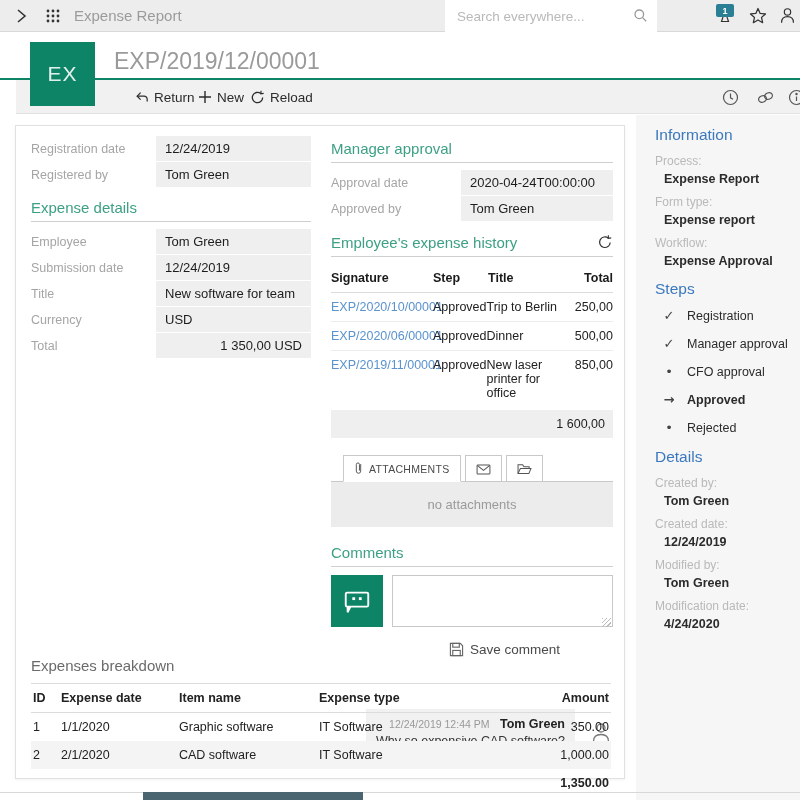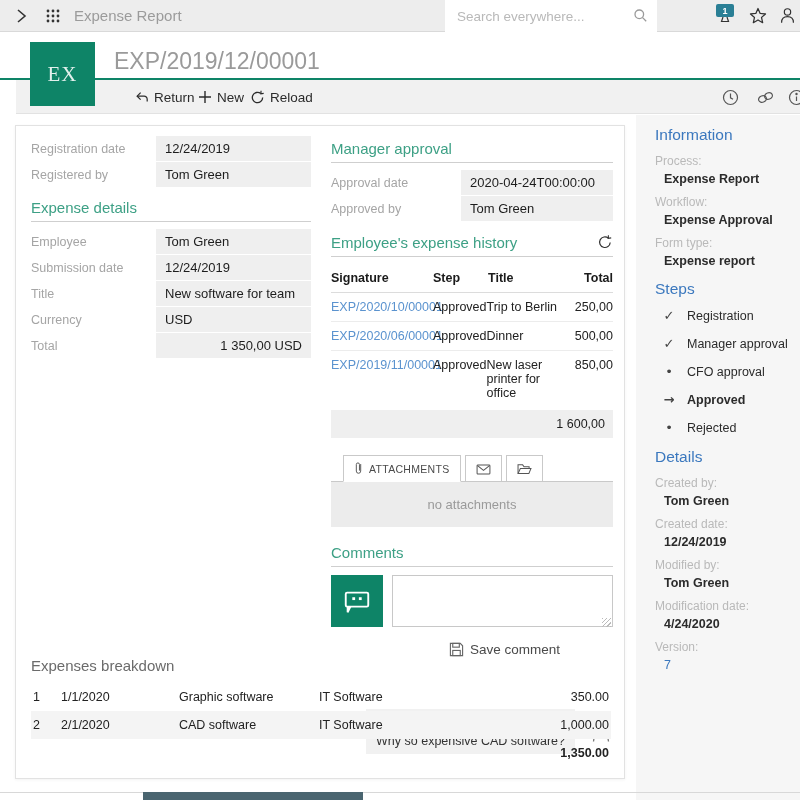--- a/index.html
+++ b/index.html
@@ -24,21 +24,21 @@
   .tb-notify { position:absolute; left:716px; top:4px; width:20px; cursor:pointer; }
   .monitor { width:18px; height:13px; background:#2A7F95; border-radius:2px; color:#fff;
              font-size:9px; font-weight:bold; display:flex; align-items:center; justify-content:center; }
   .tb-star { position:absolute; left:748px; top:6px; cursor:pointer; }
   .tb-user { position:absolute; left:778px; top:6px; cursor:pointer; }
 
   
   .header-zone { position:absolute; top:33px; left:0; width:800px; height:46px; background:#fff; }
   .ex-box { position:absolute; left:30px; top:42px; width:65px; height:64px; background:#0E8467;
             z-index:10; display:flex; align-items:center; justify-content:center;
-            color:rgba(255,255,255,.88); font-size:21px; letter-spacing:1px;font-family:Liberation Serif, serif; }
+            color:rgba(255,255,255,.88); font-size:21px; letter-spacing:1px; }
   .hdr-title { position:absolute; left:114px; top:48px; font-size:23px; font-weight:400; color:#9a9a9a; }
   .teal-line { position:absolute; top:78px; left:0; width:800px; height:2px; background:#0E8467; z-index:5; }
 
   
   .toolbar { position:absolute; top:80px; left:16px; width:800px; height:34px; background:#f1f1f1;
              border-bottom:1px solid #e2e2e2; }
   .tbtn { position:absolute; top:0; height:34px; display:flex; align-items:center; gap:5px;
           font-size:13.5px; color:#2b2b2b; cursor:pointer; }
   .tbtn-return { left:118px; } .tbtn-new { left:182px; } .tbtn-reload { left:234px; }
   .tool-ico { position:absolute; top:9px; cursor:pointer; }
@@ -397,20 +397,27 @@
               <path d="M4.5 21.5 c0-4.8 3.4-7 7.5-7 s7.5 2.2 7.5 7"></path>
             </svg>
         </span>
       </div>
     </div>
   </div>
 
   <div class="breakdown">
     <div class="bd-title">Expenses breakdown</div>
     <div>
+      <div class="brow head">
+        <span class="b-id">ID</span>
+        <span class="b-date">Expense date</span>
+        <span class="b-item">Item name</span>
+        <span class="b-type">Expense type</span>
+        <span class="b-amount">Amount</span>
+      </div>
       <div class="brow">
         <span class="b-id">1</span>
         <span class="b-date">1/1/2020</span>
         <span class="b-item">Graphic software</span>
         <span class="b-type">IT Software</span>
         <span class="b-amount">350.00</span>
       </div>
       <div class="brow striped">
         <span class="b-id">2</span>
         <span class="b-date">2/1/2020</span>
@@ -423,26 +430,26 @@
   </div>
 </div>
 
 <div class="sidebar">
   <div class="side-h first">Information</div>
   <div class="side-field">
     <div class="side-label">Process:</div>
     <div class="side-value">Expense Report</div>
   </div>
   <div class="side-field">
+    <div class="side-label">Form type:</div>
+    <div class="side-value">Expense report</div>
+  </div>
+  <div class="side-field">
     <div class="side-label">Workflow:</div>
     <div class="side-value">Expense Approval</div>
-  </div>
-  <div class="side-field">
-    <div class="side-label">Form type:</div>
-    <div class="side-value">Expense report</div>
   </div>
 
   <div class="side-h">Steps</div>
   <div class="step">
     <span class="step-ico">✓</span>
     <span>Registration</span>
   </div>
   <div class="step">
     <span class="step-ico">✓</span>
     <span>Manager approval</span>
@@ -470,20 +477,16 @@
     <div class="side-value">12/24/2019</div>
   </div>
   <div class="side-field">
     <div class="side-label">Modified by:</div>
     <div class="side-value">Tom Green</div>
   </div>
   <div class="side-field">
     <div class="side-label">Modification date:</div>
     <div class="side-value">4/24/2020</div>
   </div>
-  <div class="side-field">
-    <div class="side-label">Version:</div>
-    <div class="side-value link">7</div>
-  </div>
 </div>
 
 <div class="hscroll-track"></div>
 <div class="hscroll-thumb"></div>
 
 </body></html>

